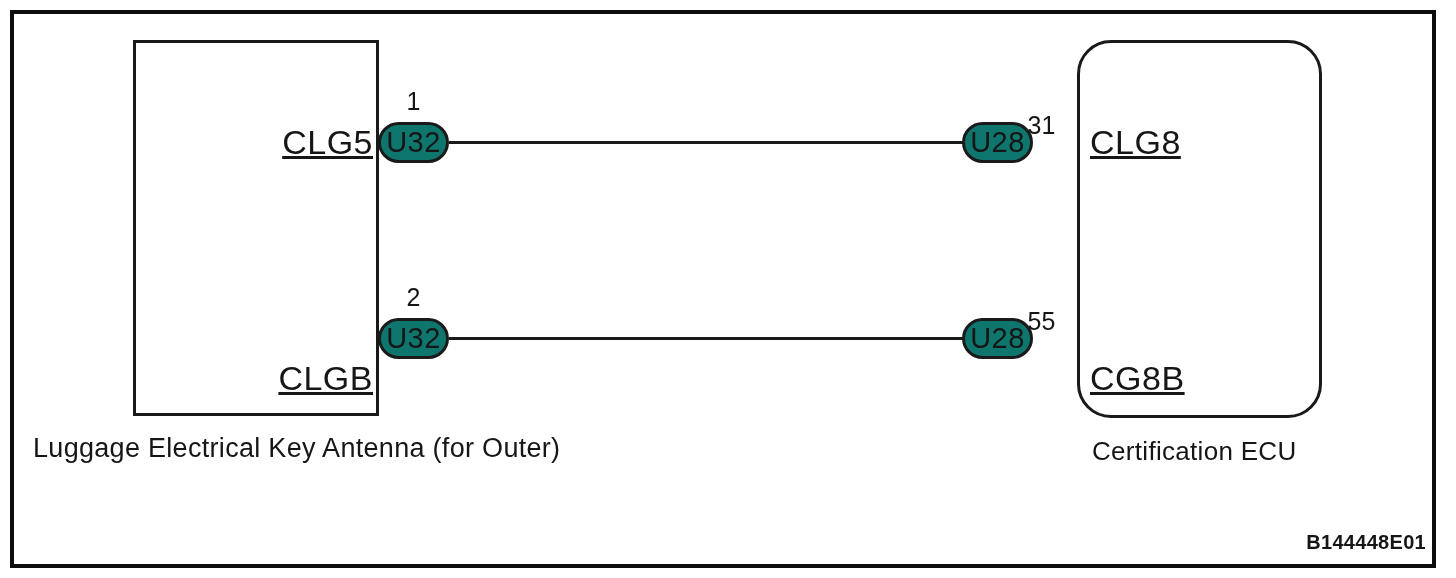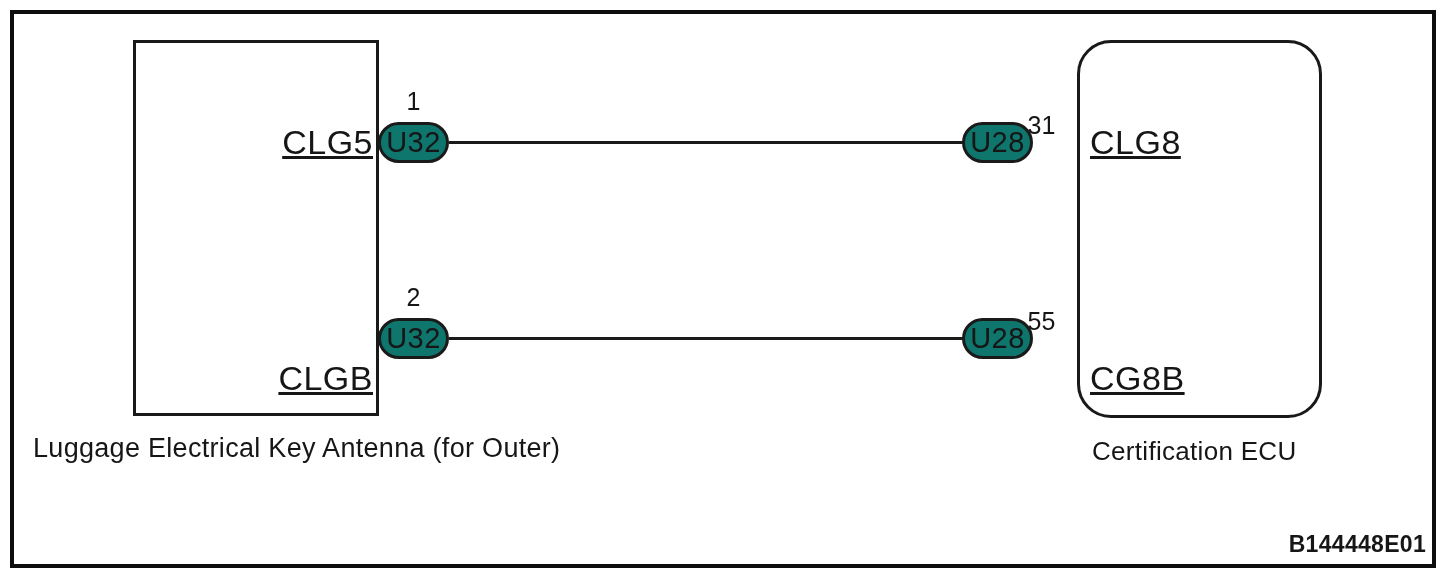--- a/index.html
+++ b/index.html
@@ -91,21 +91,21 @@
     position: absolute;
     font-size: 27px;
     letter-spacing: 0.3px;
     white-space: nowrap;
   }
   .comp-label.left  { left: 33px;  top: 433px; }
   .comp-label.right { left: 1092px; top: 436px; font-size: 26px; }
   .fig-code {
     position: absolute;
     right: 30px; top: 531px;
-    font-size: 23px;
+    font-size: 20px;
     font-weight: bold;
     letter-spacing: 0.3px;
   }
 </style>
 </head>
 <body>
 
 <div class="stage">
 
   <div class="frame"></div>

